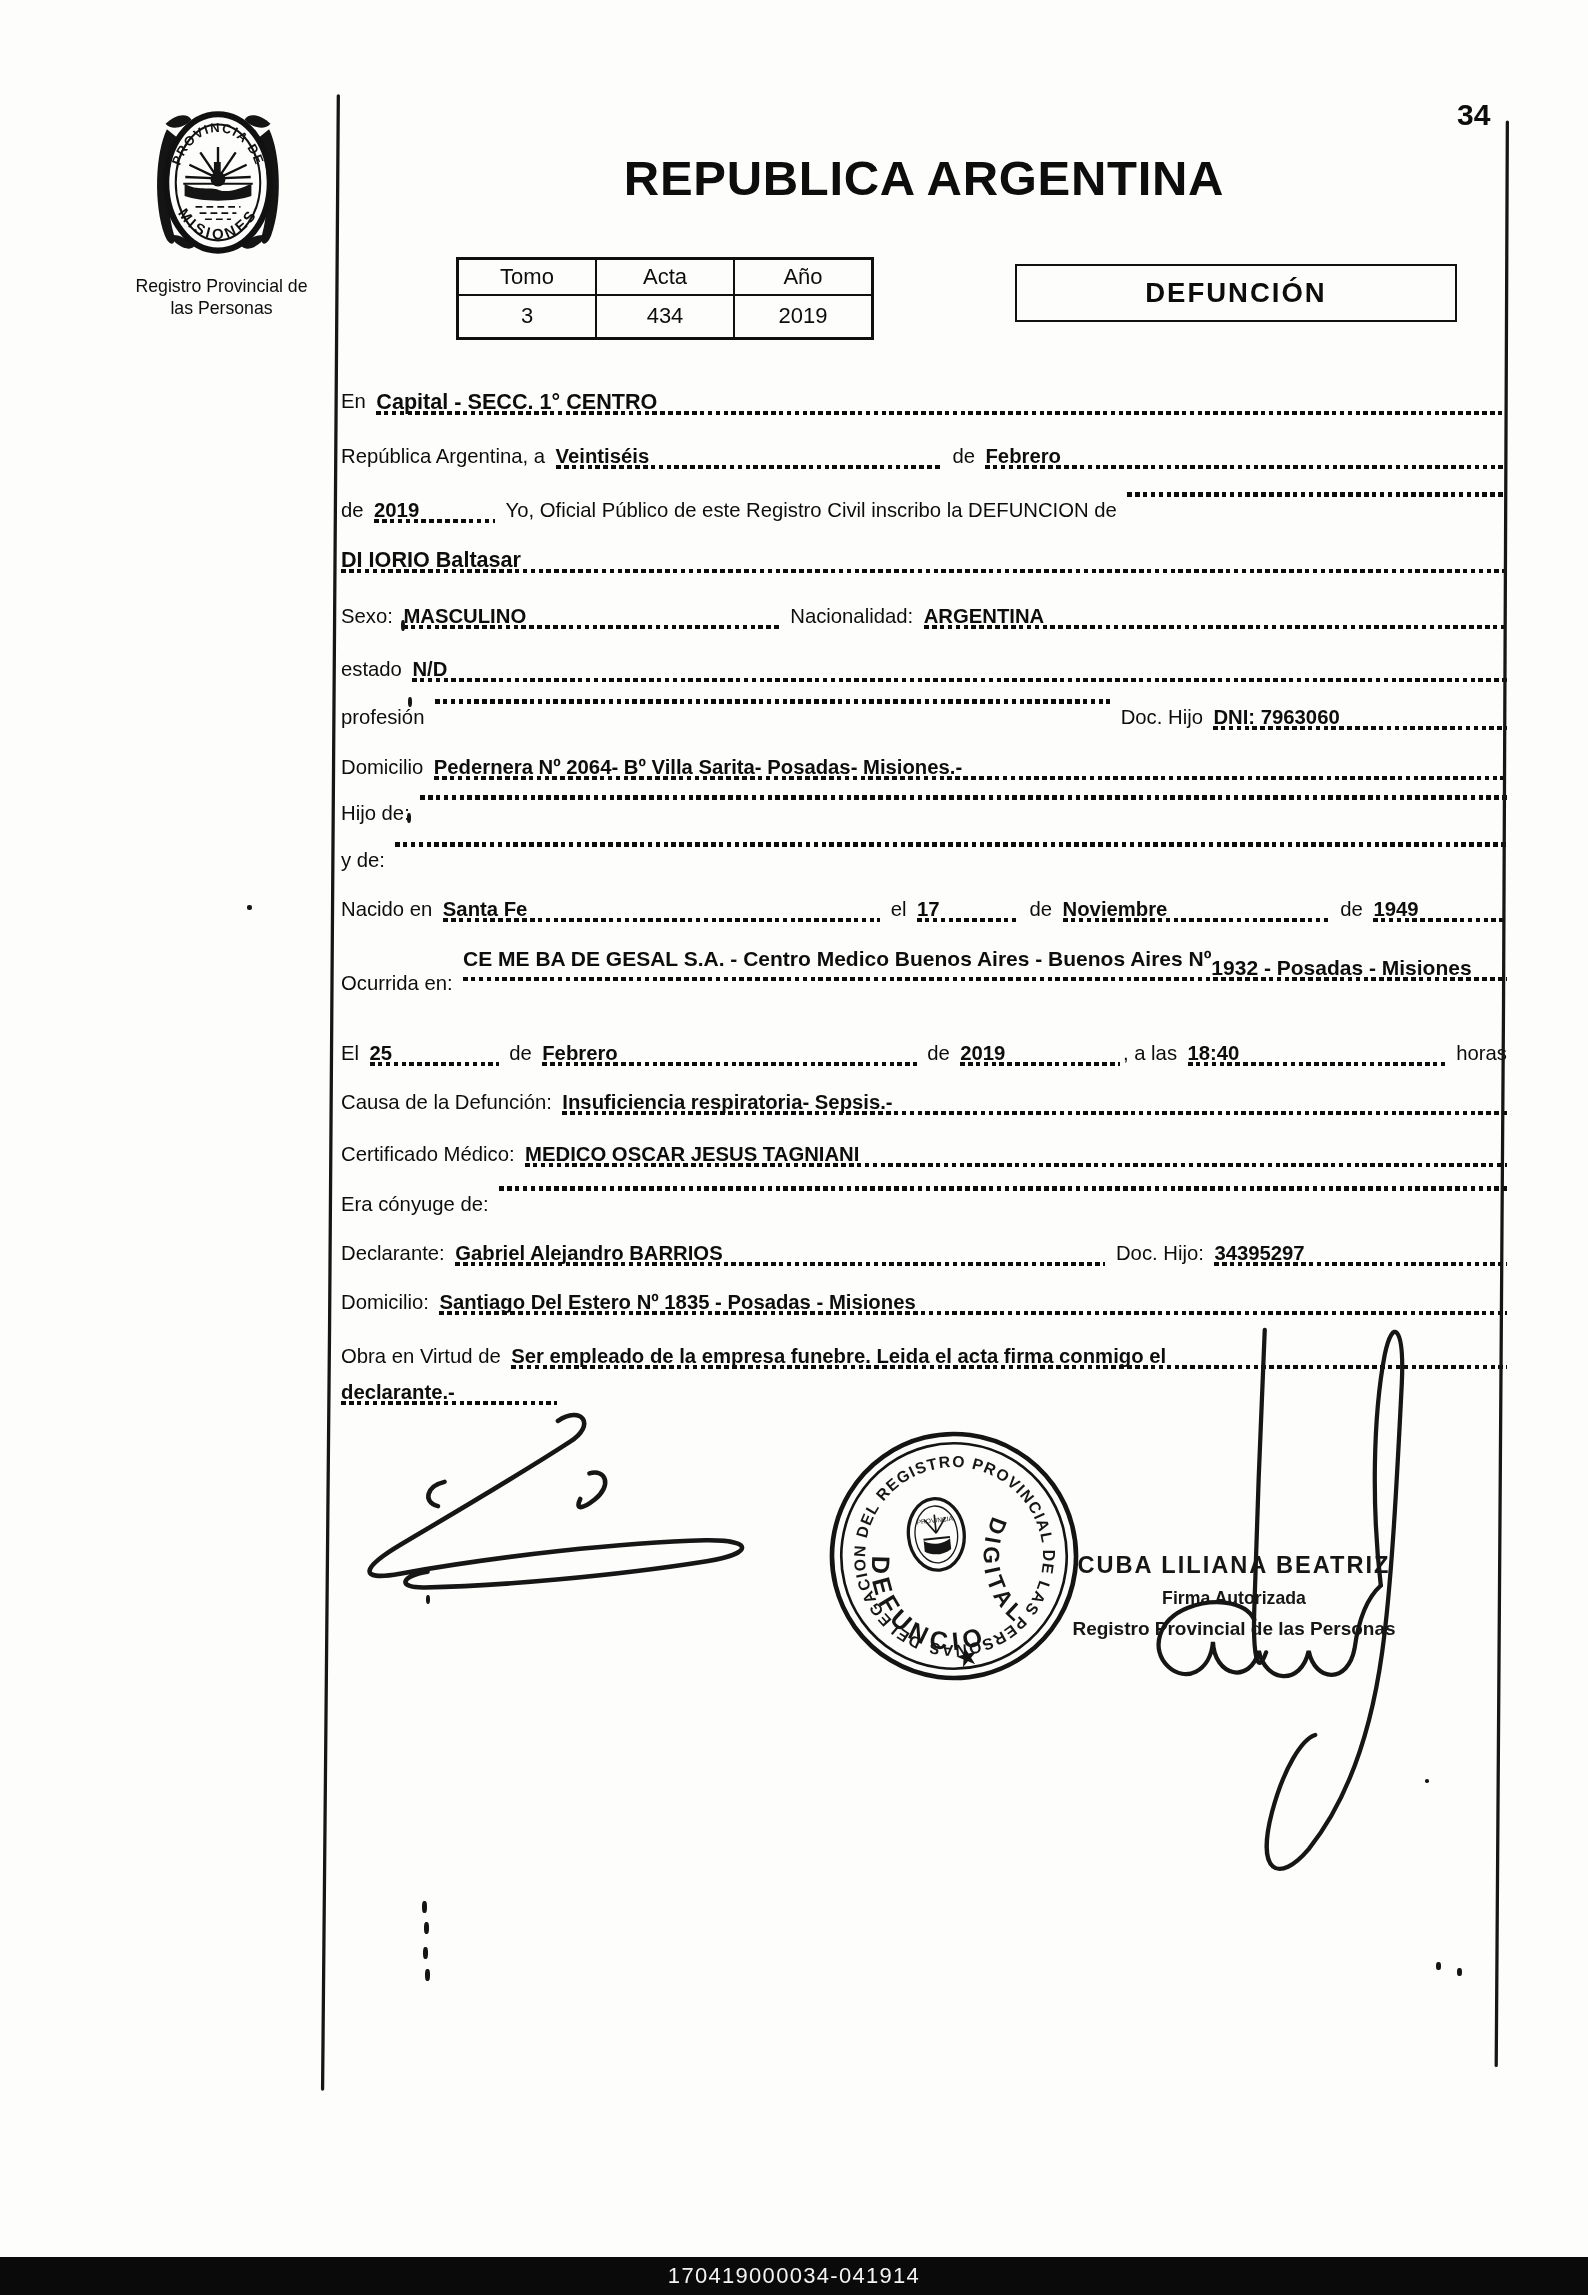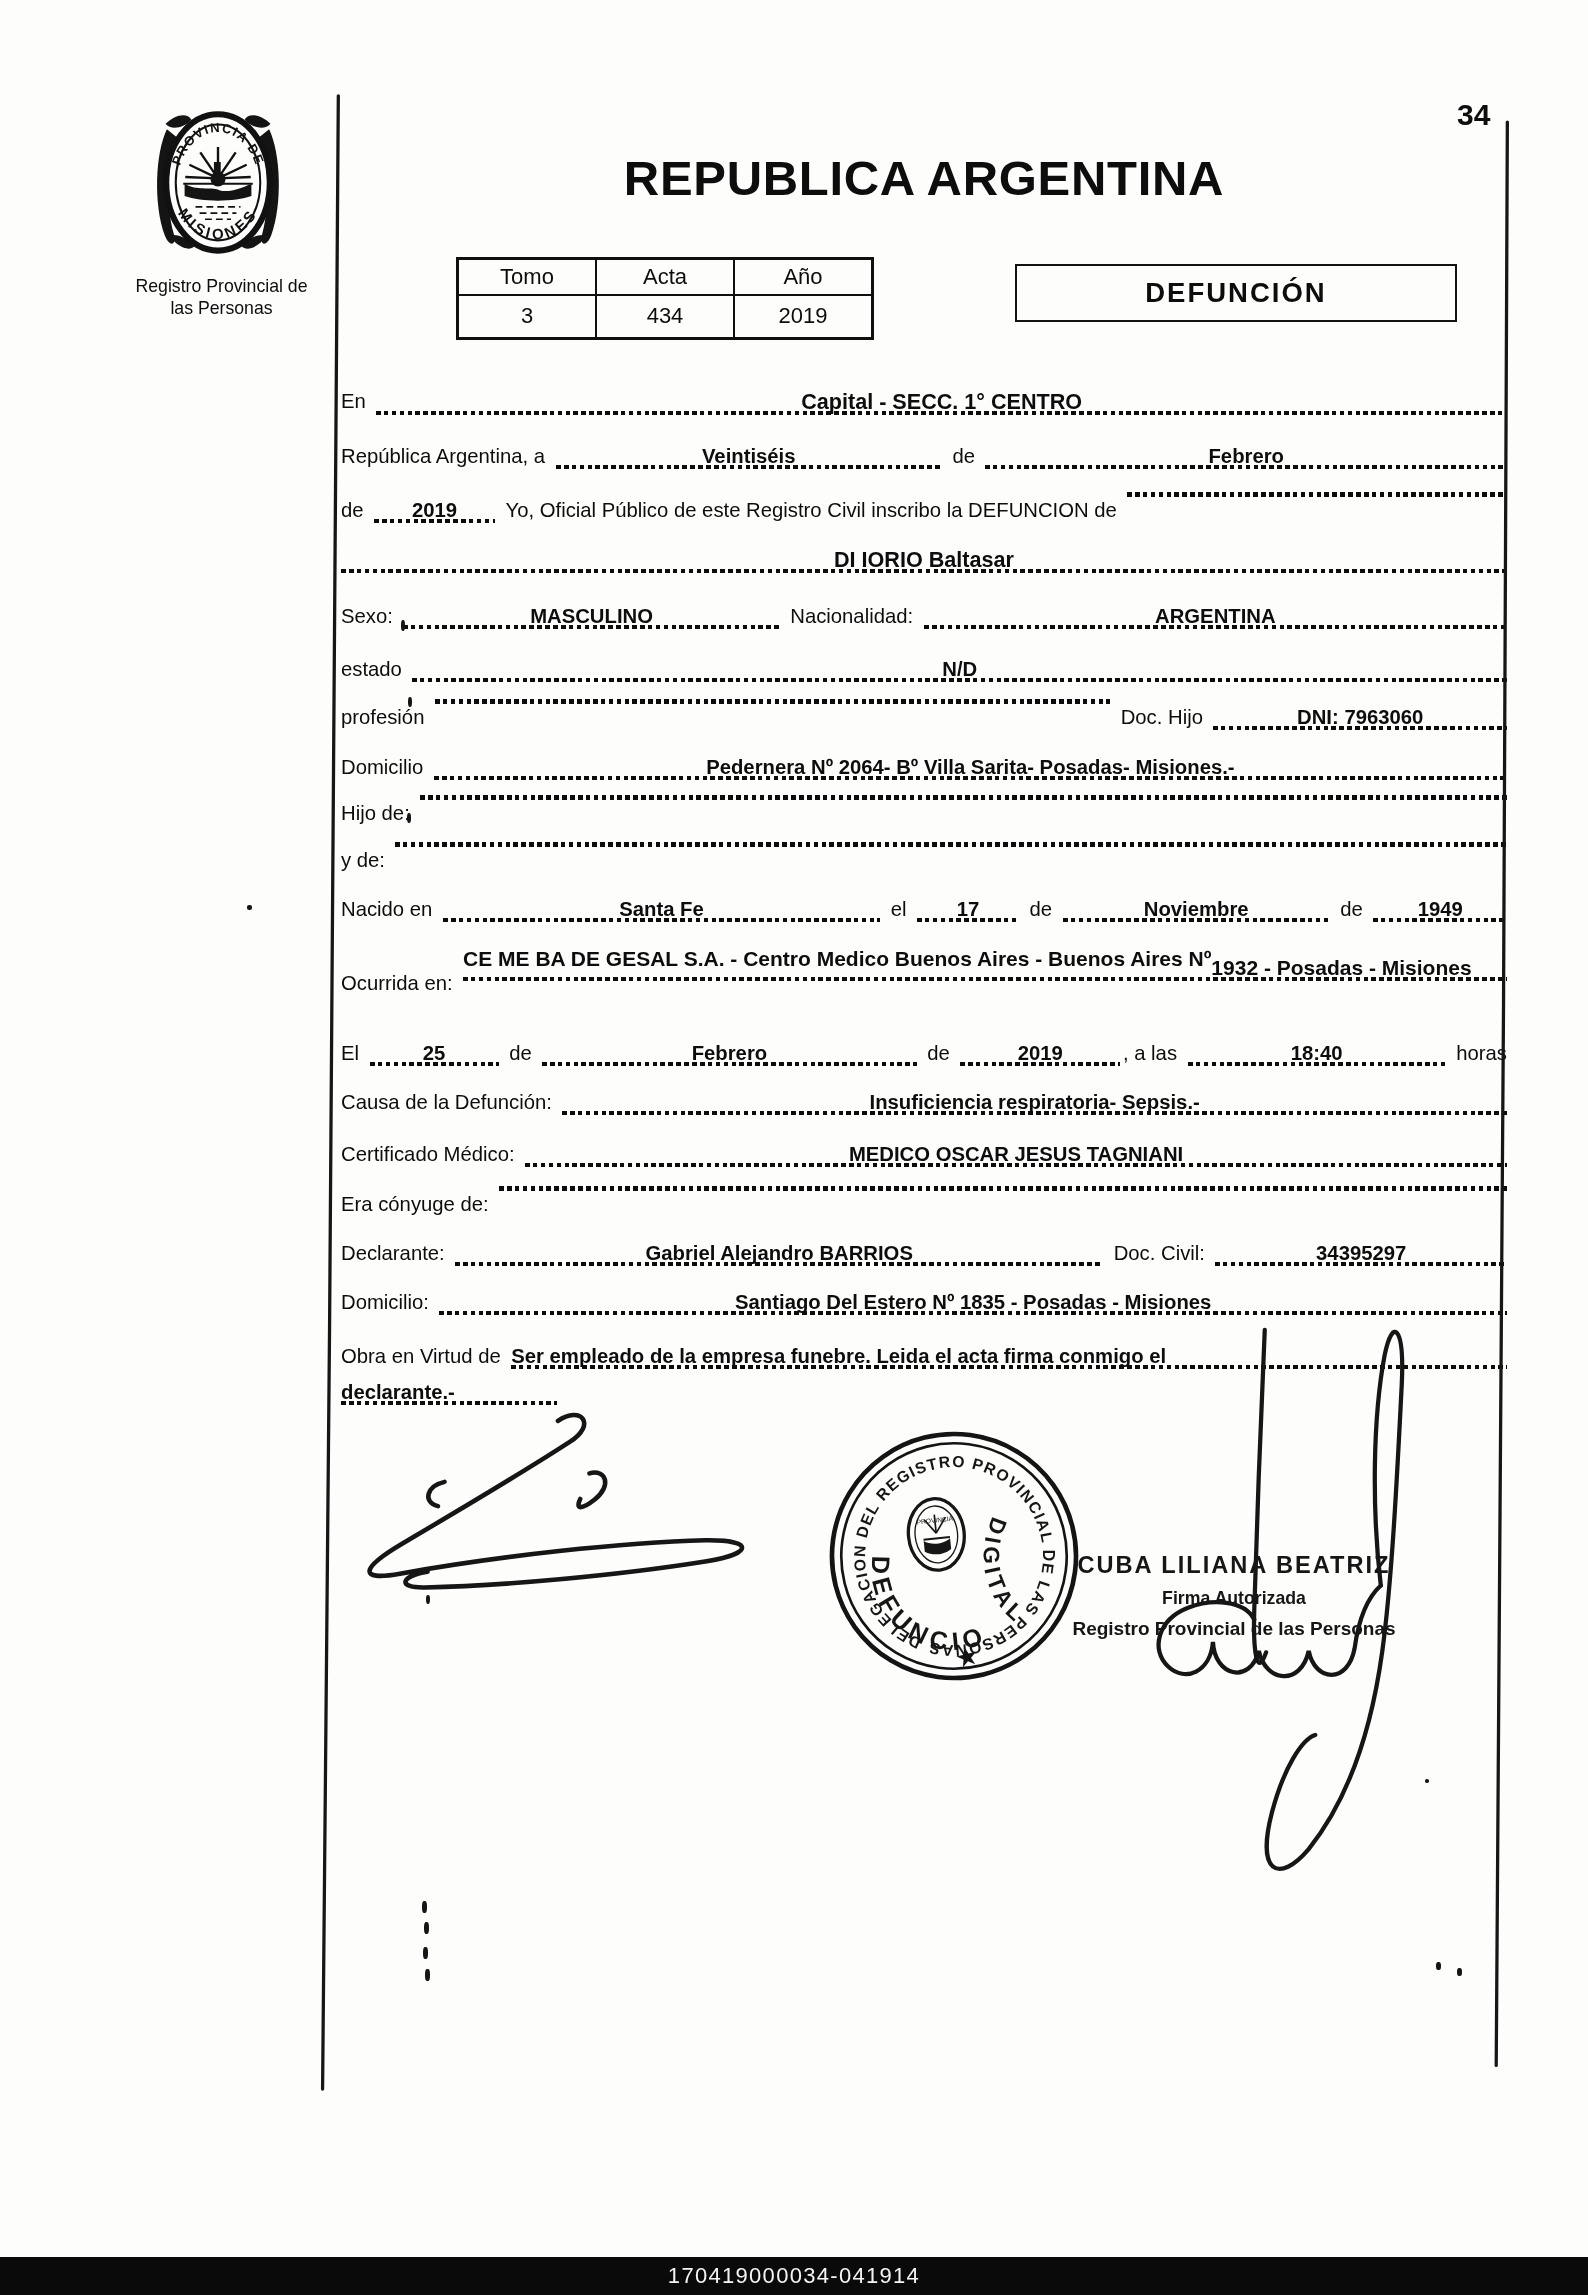--- a/index.html
+++ b/index.html
@@ -19,21 +19,21 @@
   .rec-table tr.vl td{height:39px;}
   .rec-table{border:3.9px solid #101010;}
   .def-box{left:1015px;top:264px;width:438px;height:54px;border:2.6px solid #111;
            display:flex;align-items:center;justify-content:center;
            font-size:27.5px;font-weight:bold;letter-spacing:2px;}
   
   .row{position:absolute;left:341px;width:1166px;height:38px;display:flex;
        align-items:flex-start;font-size:20.3px;line-height:25px;}
   .lbl{white-space:nowrap;padding-right:10.5px;padding-top:1.3px;text-align:center;}
   .lbl.mid{padding-left:10.5px;}
-  .seg{position:relative;text-align:center;min-width:19.7px;}
+  .seg{position:relative;text-align:left;min-width:19.7px;}
   .seg::after{content:"";position:absolute;left:0;right:0;bottom:0;height:4.6px;
               background-image:repeating-linear-gradient(90deg,#0c0c0c 0 4.6px,transparent 4.6px 7.9px);}
   .seg .val{font-weight:bold;white-space:nowrap;display:inline-block;padding-top:1.3px;}
   .seg.left{text-align:left;}
   .big .val{font-size:21.6px;}
   
   .row.tall{height:75px;}
   .row.tall .lbl{align-self:center;padding-top:0;}
   .oc-lines{display:flex;justify-content:flex-start;height:100%;}
   .oc-lines div{font-weight:bold;font-size:21px;line-height:26px;}
@@ -230,21 +230,21 @@
   </div>
 
   <div class="row" style="top:1191px">
     <span class="lbl">Era cónyuge de:</span>
     <span class="seg" style="flex:1"></span>
   </div>
 
   <div class="row" style="top:1240px">
     <span class="lbl">Declarante:</span>
     <span class="seg" style="flex:1.6"><span class="val">Gabriel Alejandro BARRIOS</span></span>
-    <span class="lbl mid">Doc. Civil:</span>
+    <span class="lbl mid">Doc. Hijo:</span>
     <span class="seg" style="flex:0.72"><span class="val">34395297</span></span>
   </div>
 
   <div class="row" style="top:1289px">
     <span class="lbl">Domicilio:</span>
     <span class="seg" style="flex:1"><span class="val">Santiago Del Estero Nº 1835 - Posadas - Misiones</span></span>
   </div>
 
   <div class="row" style="top:1343px">
     <span class="lbl">Obra en Virtud de</span>

